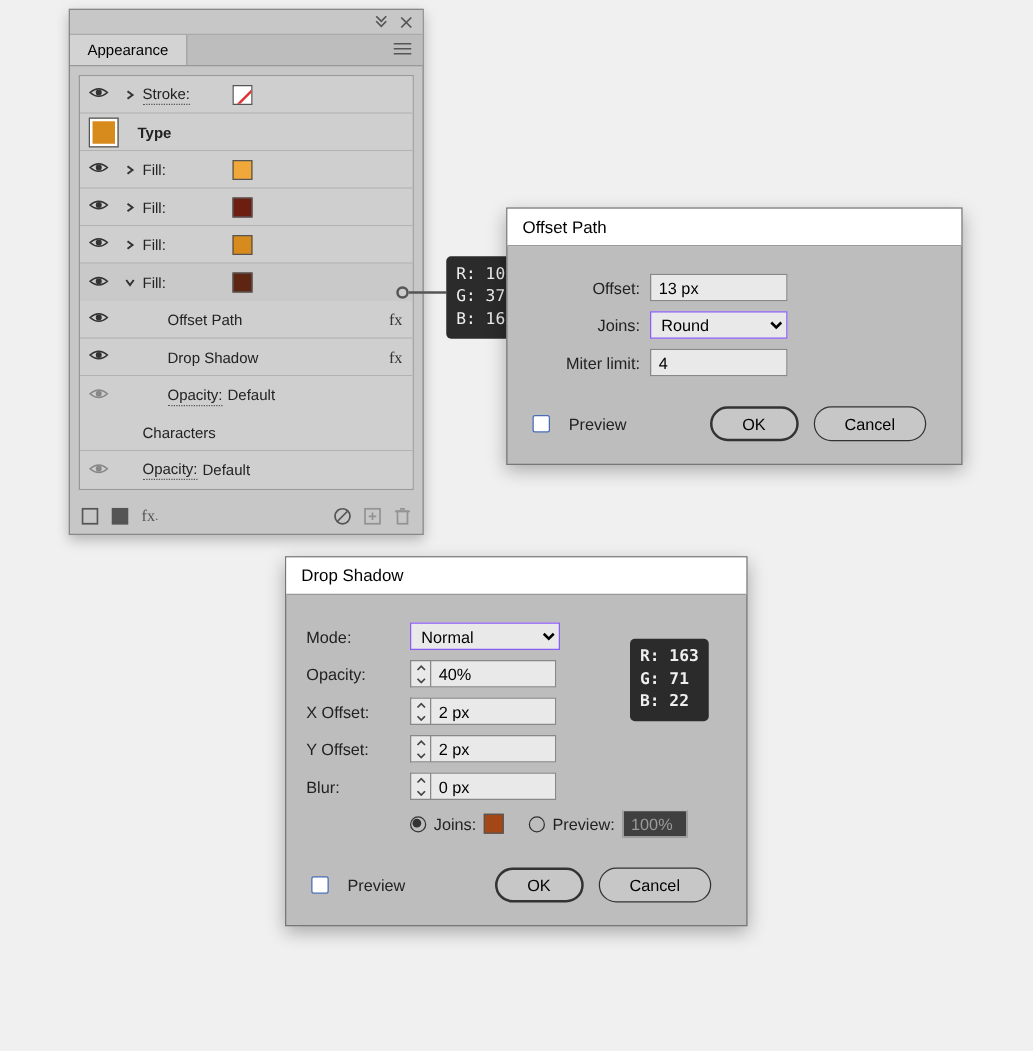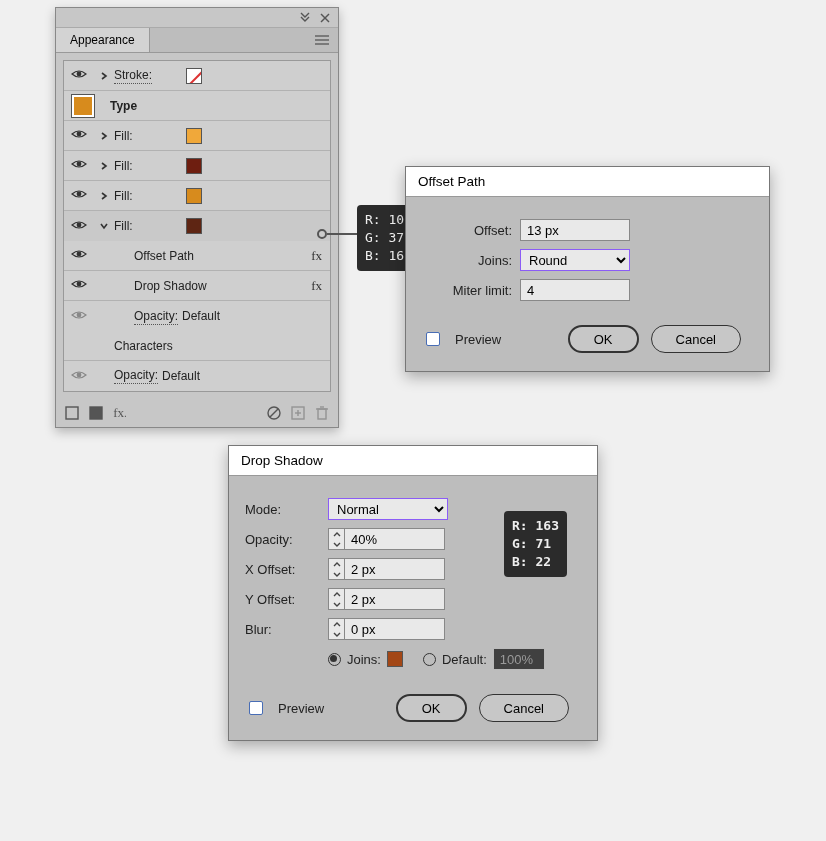--- a/index.html
+++ b/index.html
@@ -437,21 +437,21 @@
         <input class="tx" value="0 px" style="">
       </div>
     </div>
 
     <div class="form-row" style="margin-left:83px; gap:6px;">
       <span class="radio checked"></span>
       <span>Joins:</span>
       <div class="swatch" style="background:#a34716"></div>
       <span style="width:8px;"></span>
       <span class="radio"></span>
-      <span>Default:</span>
+      <span>Preview:</span>
       <input class="tx muted" style="width: 52px; background: #404040; border-color: rgb(187, 187, 187);" disabled="" value="100%">
     </div>
 
     <div class="btnrow">
       <input type="checkbox" class="chk" style="">
       <span>Preview</span>
       <span style="flex:1"></span>
       <button class="btn primary">OK</button>
       <button class="btn">Cancel</button>
     </div>

